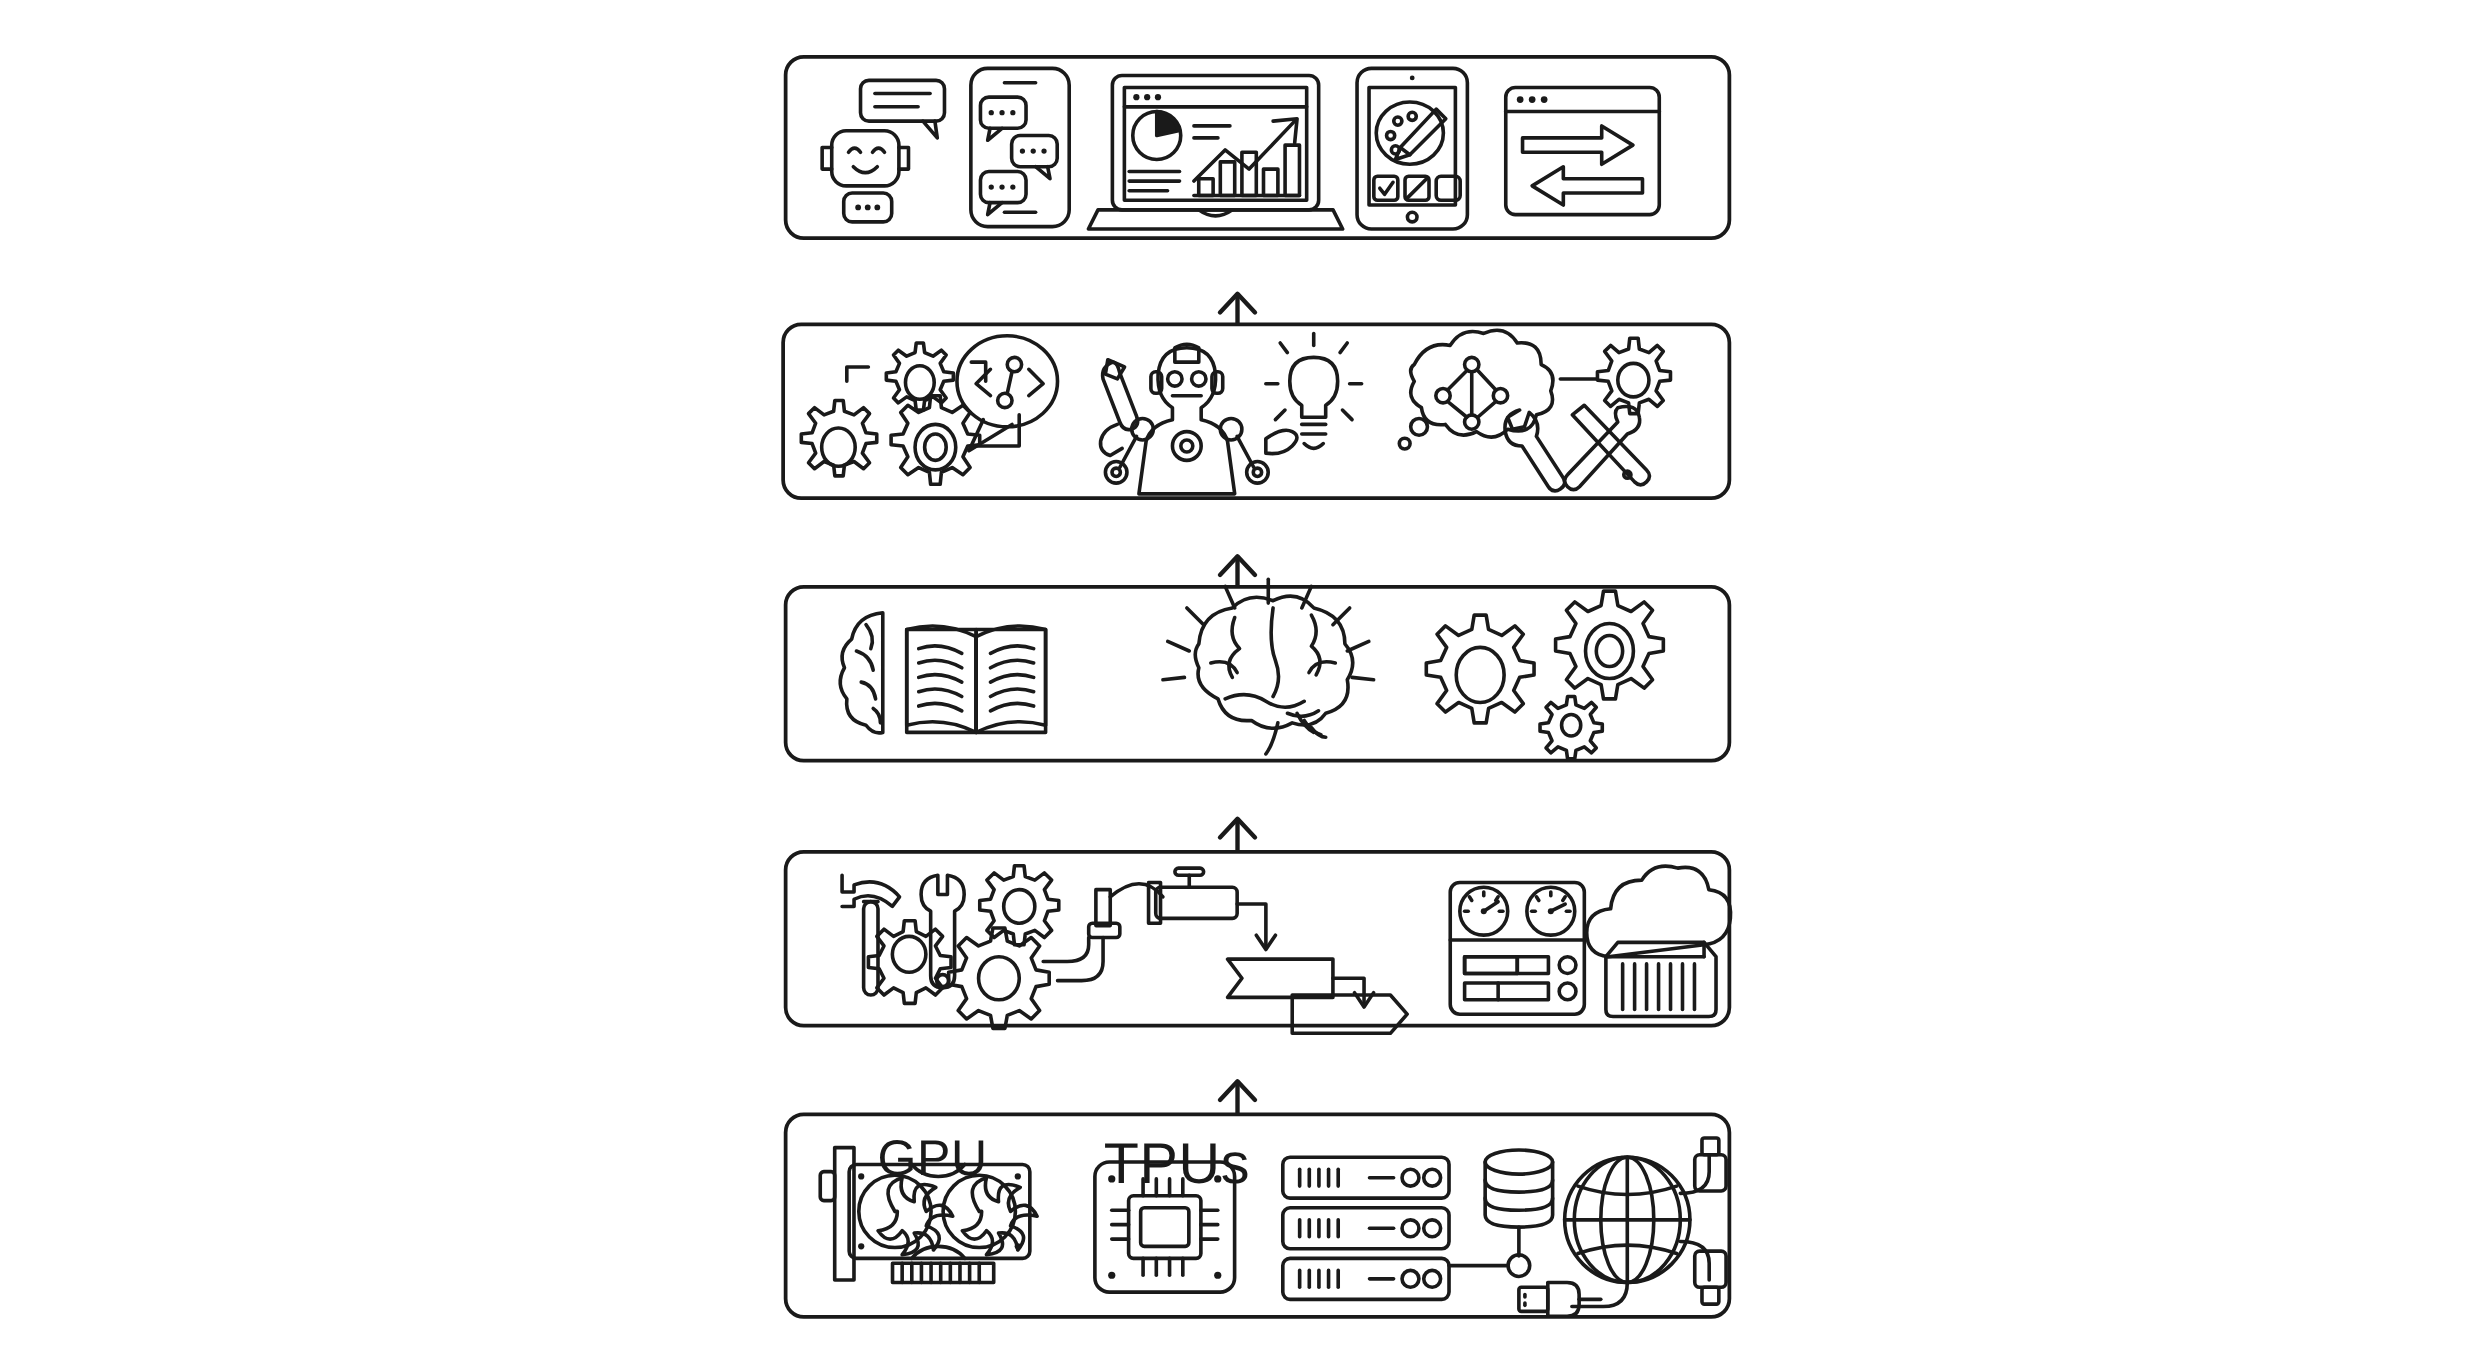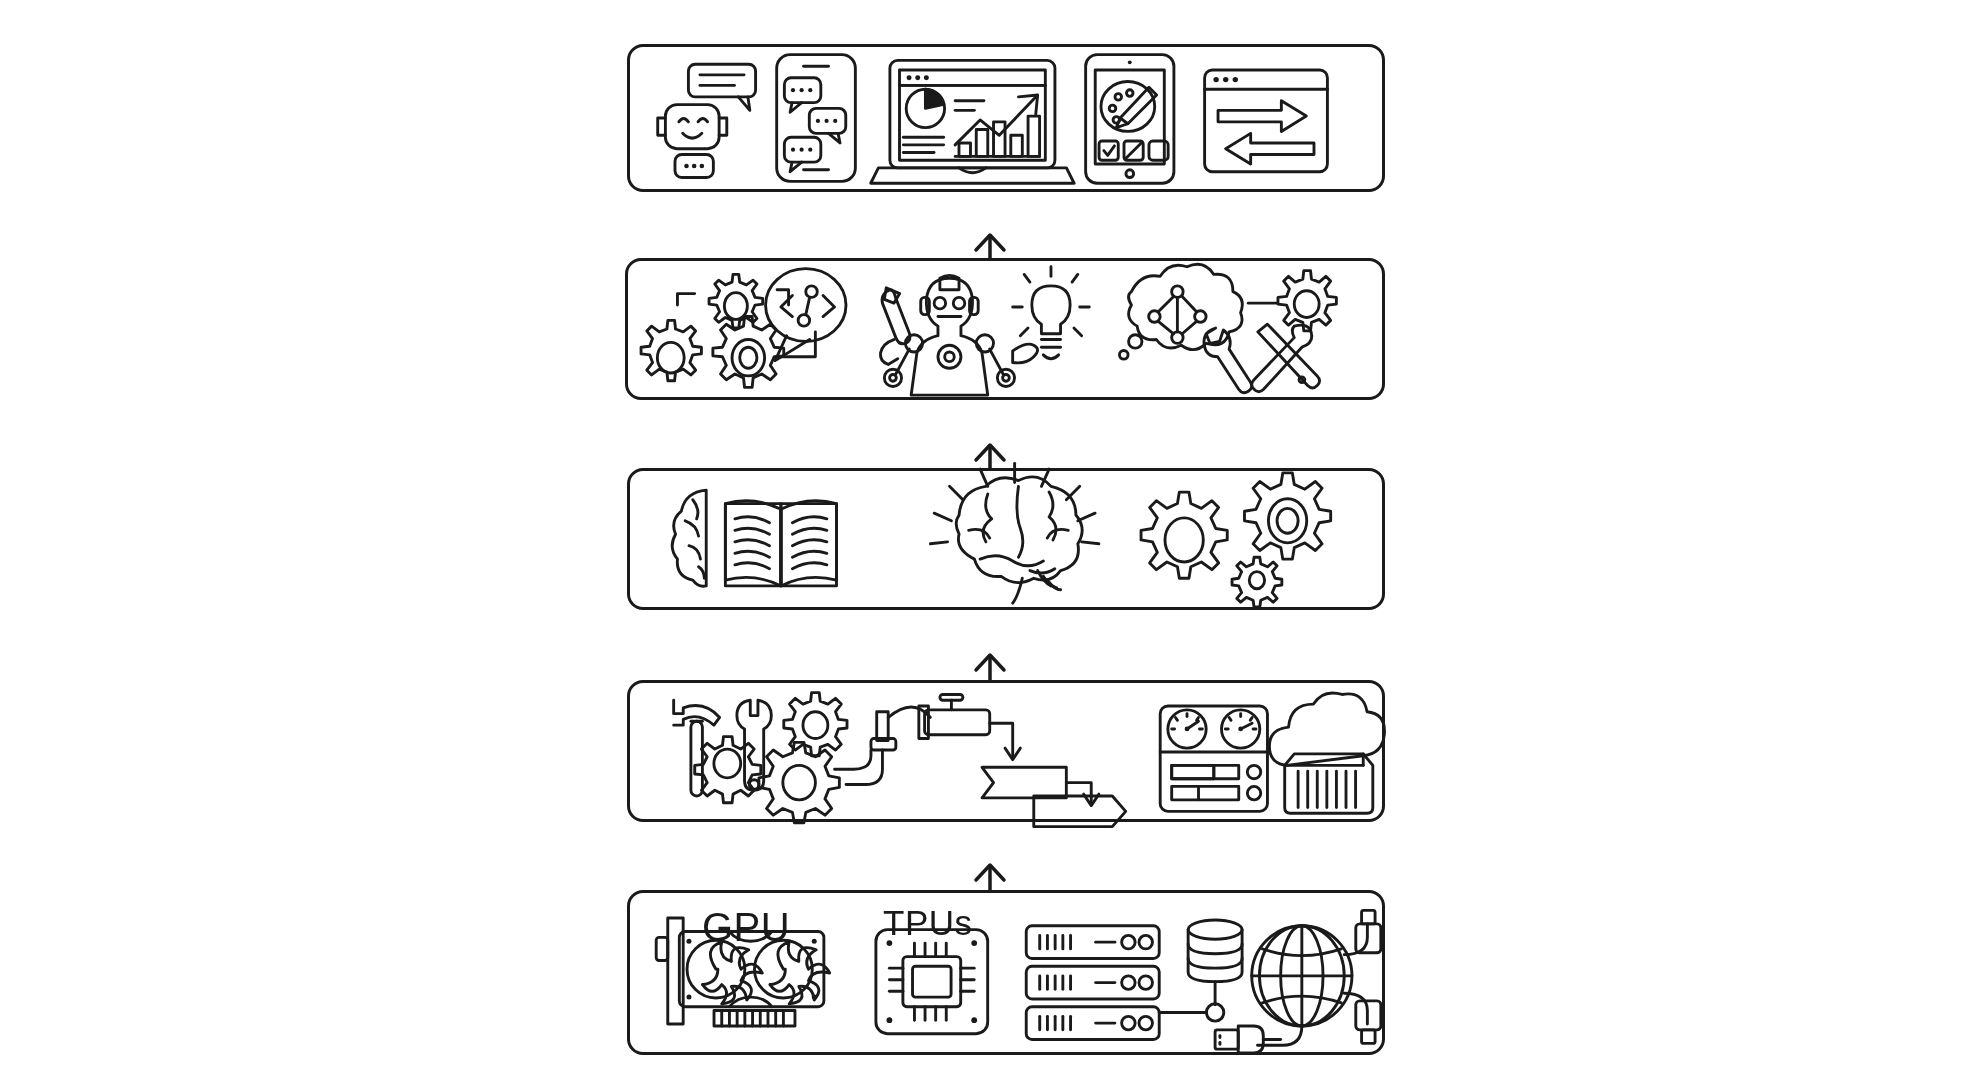--- a/index.html
+++ b/index.html
@@ -569,17 +569,17 @@
             <line x1="601" y1="148" x2="601" y2="150"></line>
             <line x1="601" y1="155" x2="601" y2="157"></line>
             <path d="M620 138 l16 0 q10 0 10 10 l0 8 q0 10 -10 10 l-16 0 Z"></path>
             <line x1="646" y1="152" x2="664" y2="152"></line>
           </g>
 
         </g>
       </svg>
 
       <div class="label-text" style="left:72px; top:12px; font-size:40px; letter-spacing:0.5px;">GPU</div>
-      <div class="label-text" style="left:253px; top:10px; font-size:35px; letter-spacing:0.5px;">TPUs</div>
+      <div class="label-text" style="left:253px; top:10px; font-size:46px; letter-spacing:0.5px;">TPUs</div>
     </div>
 
   </div>
 </div>
 
 </body></html>

